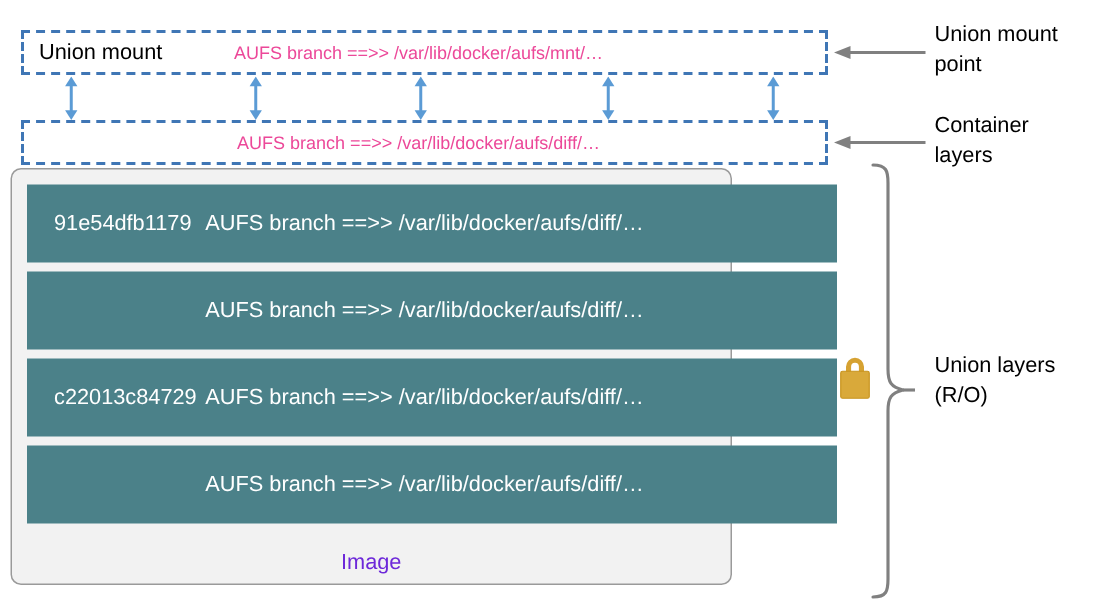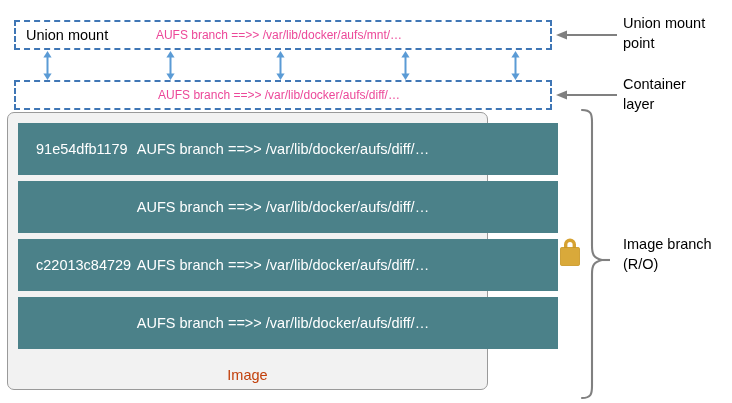--- a/index.html
+++ b/index.html
@@ -104,21 +104,21 @@
     white-space: nowrap;
   }
 
   #image-caption {
     position: absolute;
     left: 10px;
     right: 10px;
     bottom: 6px;
     text-align: center;
     font-size: 14.5px;
-    color: #c2410c;
+    color: #6d28d9;
   }
 
   
   #lock-icon {
     position: absolute;
     left: 556px;
     top: 234px;
     width: 28px;
     height: 34px;
   }
@@ -237,17 +237,17 @@
              C 14 147, 16 150, 24 152
              C 16 154, 14 157, 14 166
              L 14 278
              C 14 286, 13 290, 4 290" fill="none" stroke="#808080" stroke-width="2.1" stroke-linecap="round" stroke-linejoin="round"></path>
     <line x1="24" y1="152" x2="32" y2="152" stroke="#808080" stroke-width="2.1"></line>
   </svg>
 
   <div class="side-label" id="label-union-mount-point">Union mount
 point</div>
   <div class="side-label" id="label-container-layer">Container
-layer</div>
-  <div class="side-label" id="label-image-layers">Image branch
+layers</div>
+  <div class="side-label" id="label-image-layers">Union layers
 (R/O)</div>
 
 </div>
 
 </body></html>

